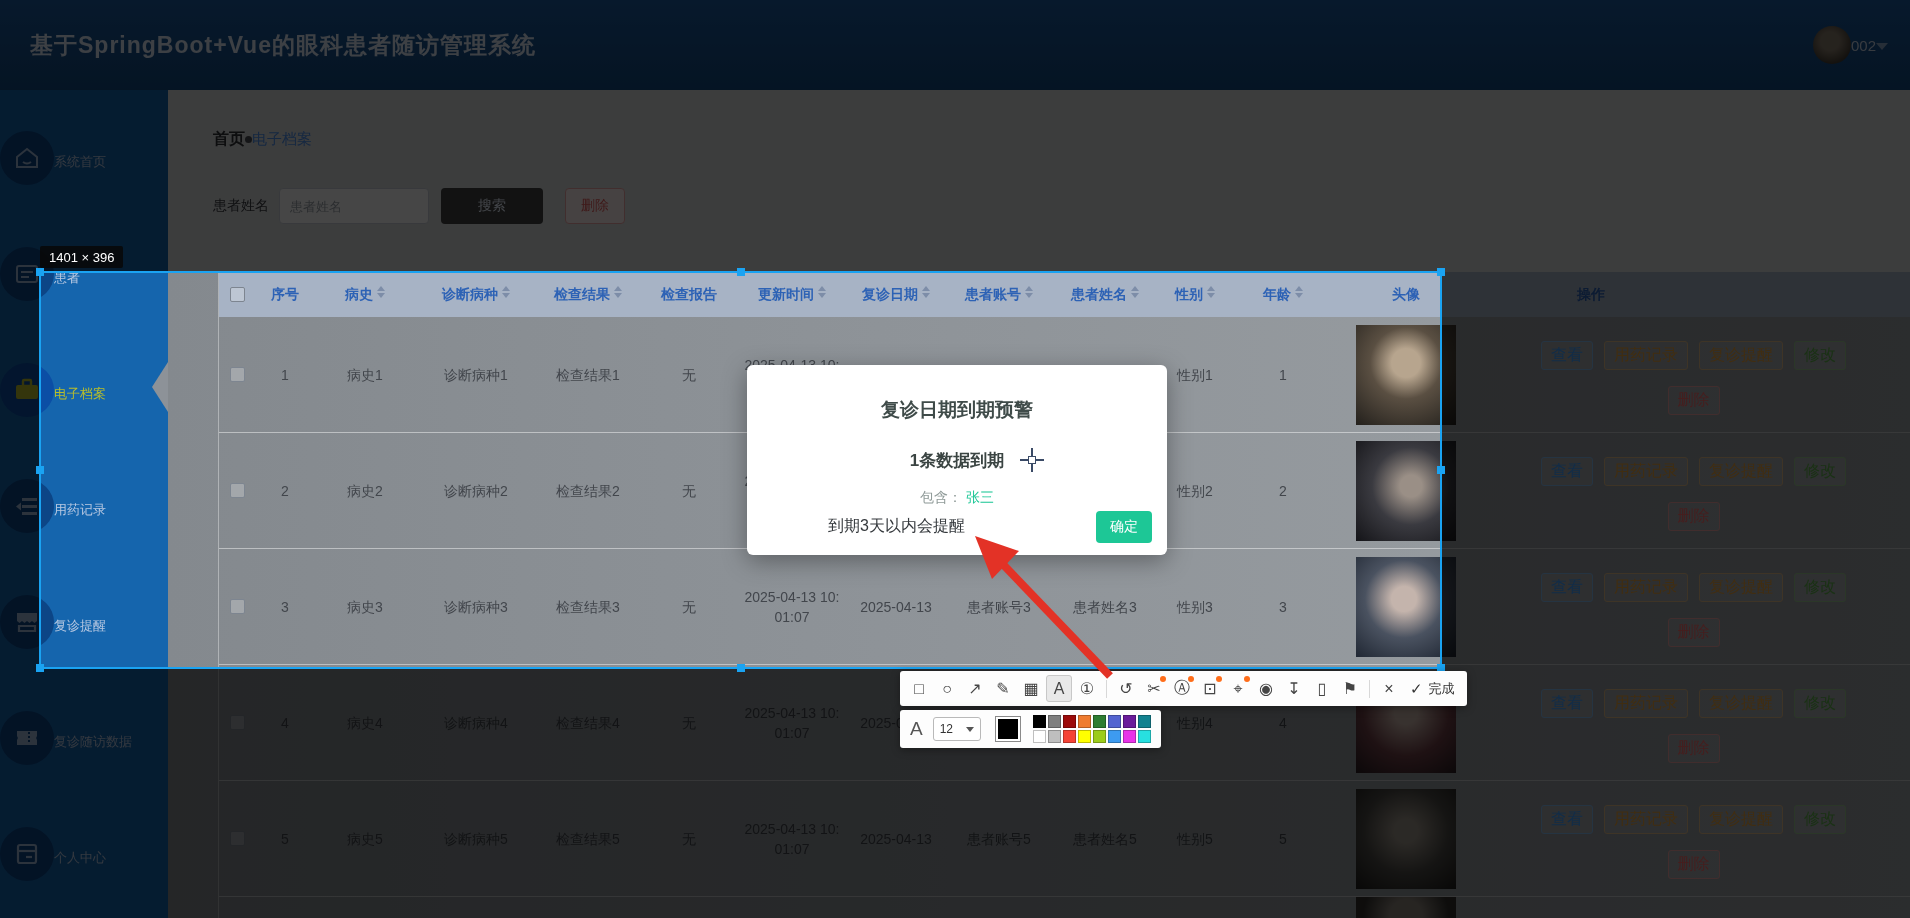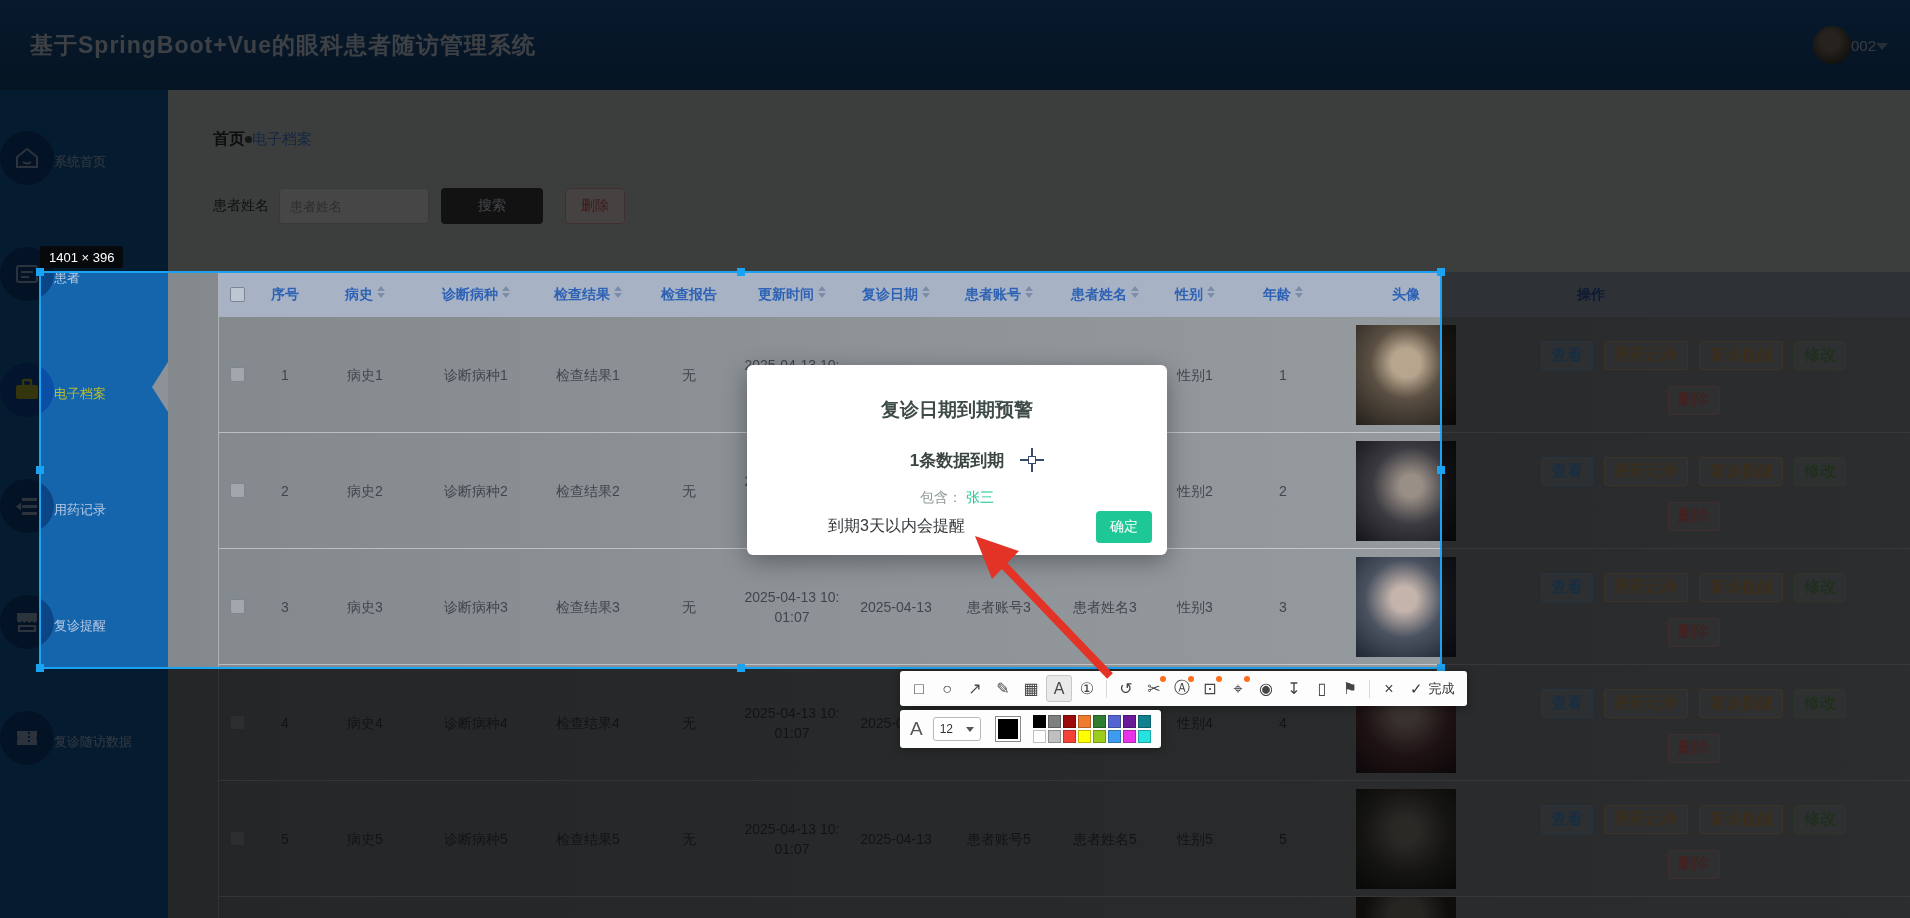--- a/index.html
+++ b/index.html
@@ -196,20 +196,30 @@
       </div>
       <div class="side-item" style="top: 590px;">
         <div class="side-icon-circle">
           <svg width="26" height="26" viewBox="0 0 26 26" fill="currentColor">
             <path d="M3 6 h20 v5 a3 3 0 0 0 0 4 v5 H3 v-5 a3 3 0 0 0 0-4 Z"></path>
             <line x1="15" y1="7" x2="15" y2="19" stroke="#0c4586" stroke-width="2" stroke-dasharray="2 2"></line>
           </svg>
         </div>
         <div class="side-label">复诊随访数据</div>
       </div>
+      <div class="side-item" style="top: 706px;">
+        <div class="side-icon-circle">
+          <svg width="26" height="26" viewBox="0 0 26 26" fill="none" stroke="currentColor" stroke-width="2.2">
+            <rect x="4" y="4" width="18" height="18" rx="2"></rect>
+            <line x1="4" y1="10" x2="22" y2="10"></line>
+            <line x1="12" y1="16" x2="18" y2="16"></line>
+          </svg>
+        </div>
+        <div class="side-label">个人中心</div>
+      </div>
     </div>
   <div class="side-notch"></div>
 
   <div class="bg-lower"></div>
 
   <div class="breadcrumb">
     <span class="crumb-home">首页</span>
     <span class="crumb-dot"></span>
     <span class="crumb-current">电子档案</span>
   </div>

